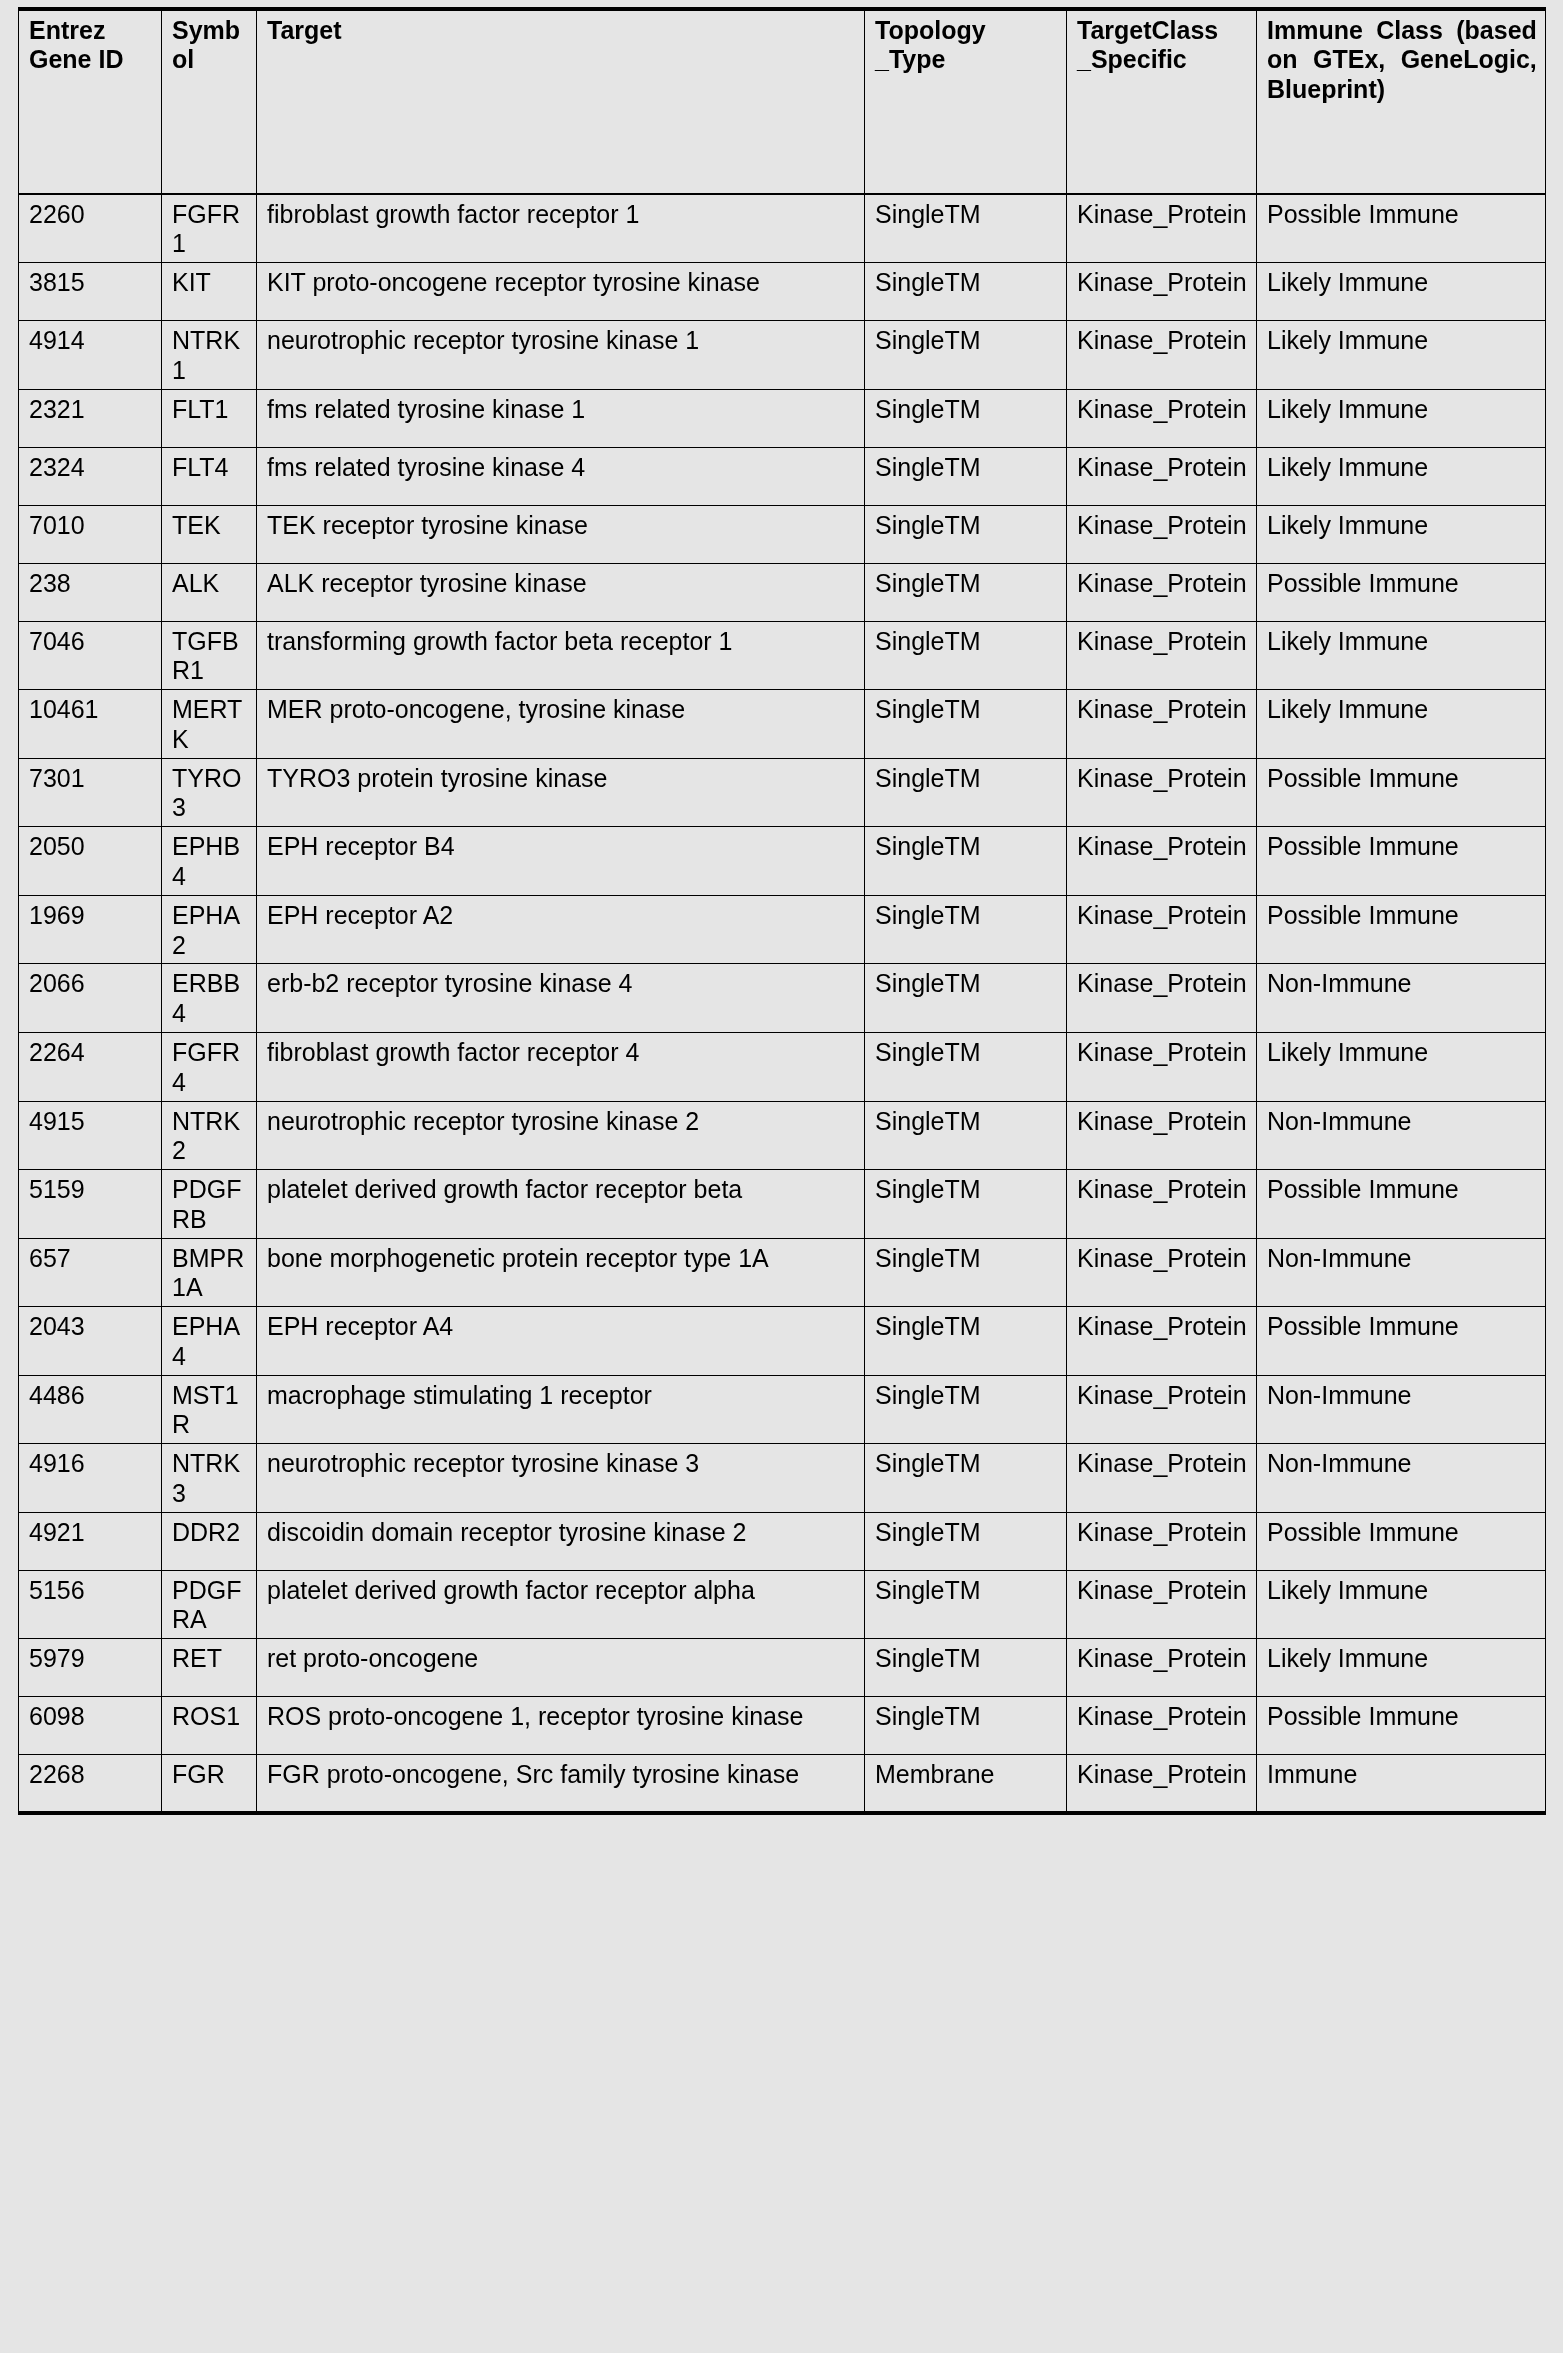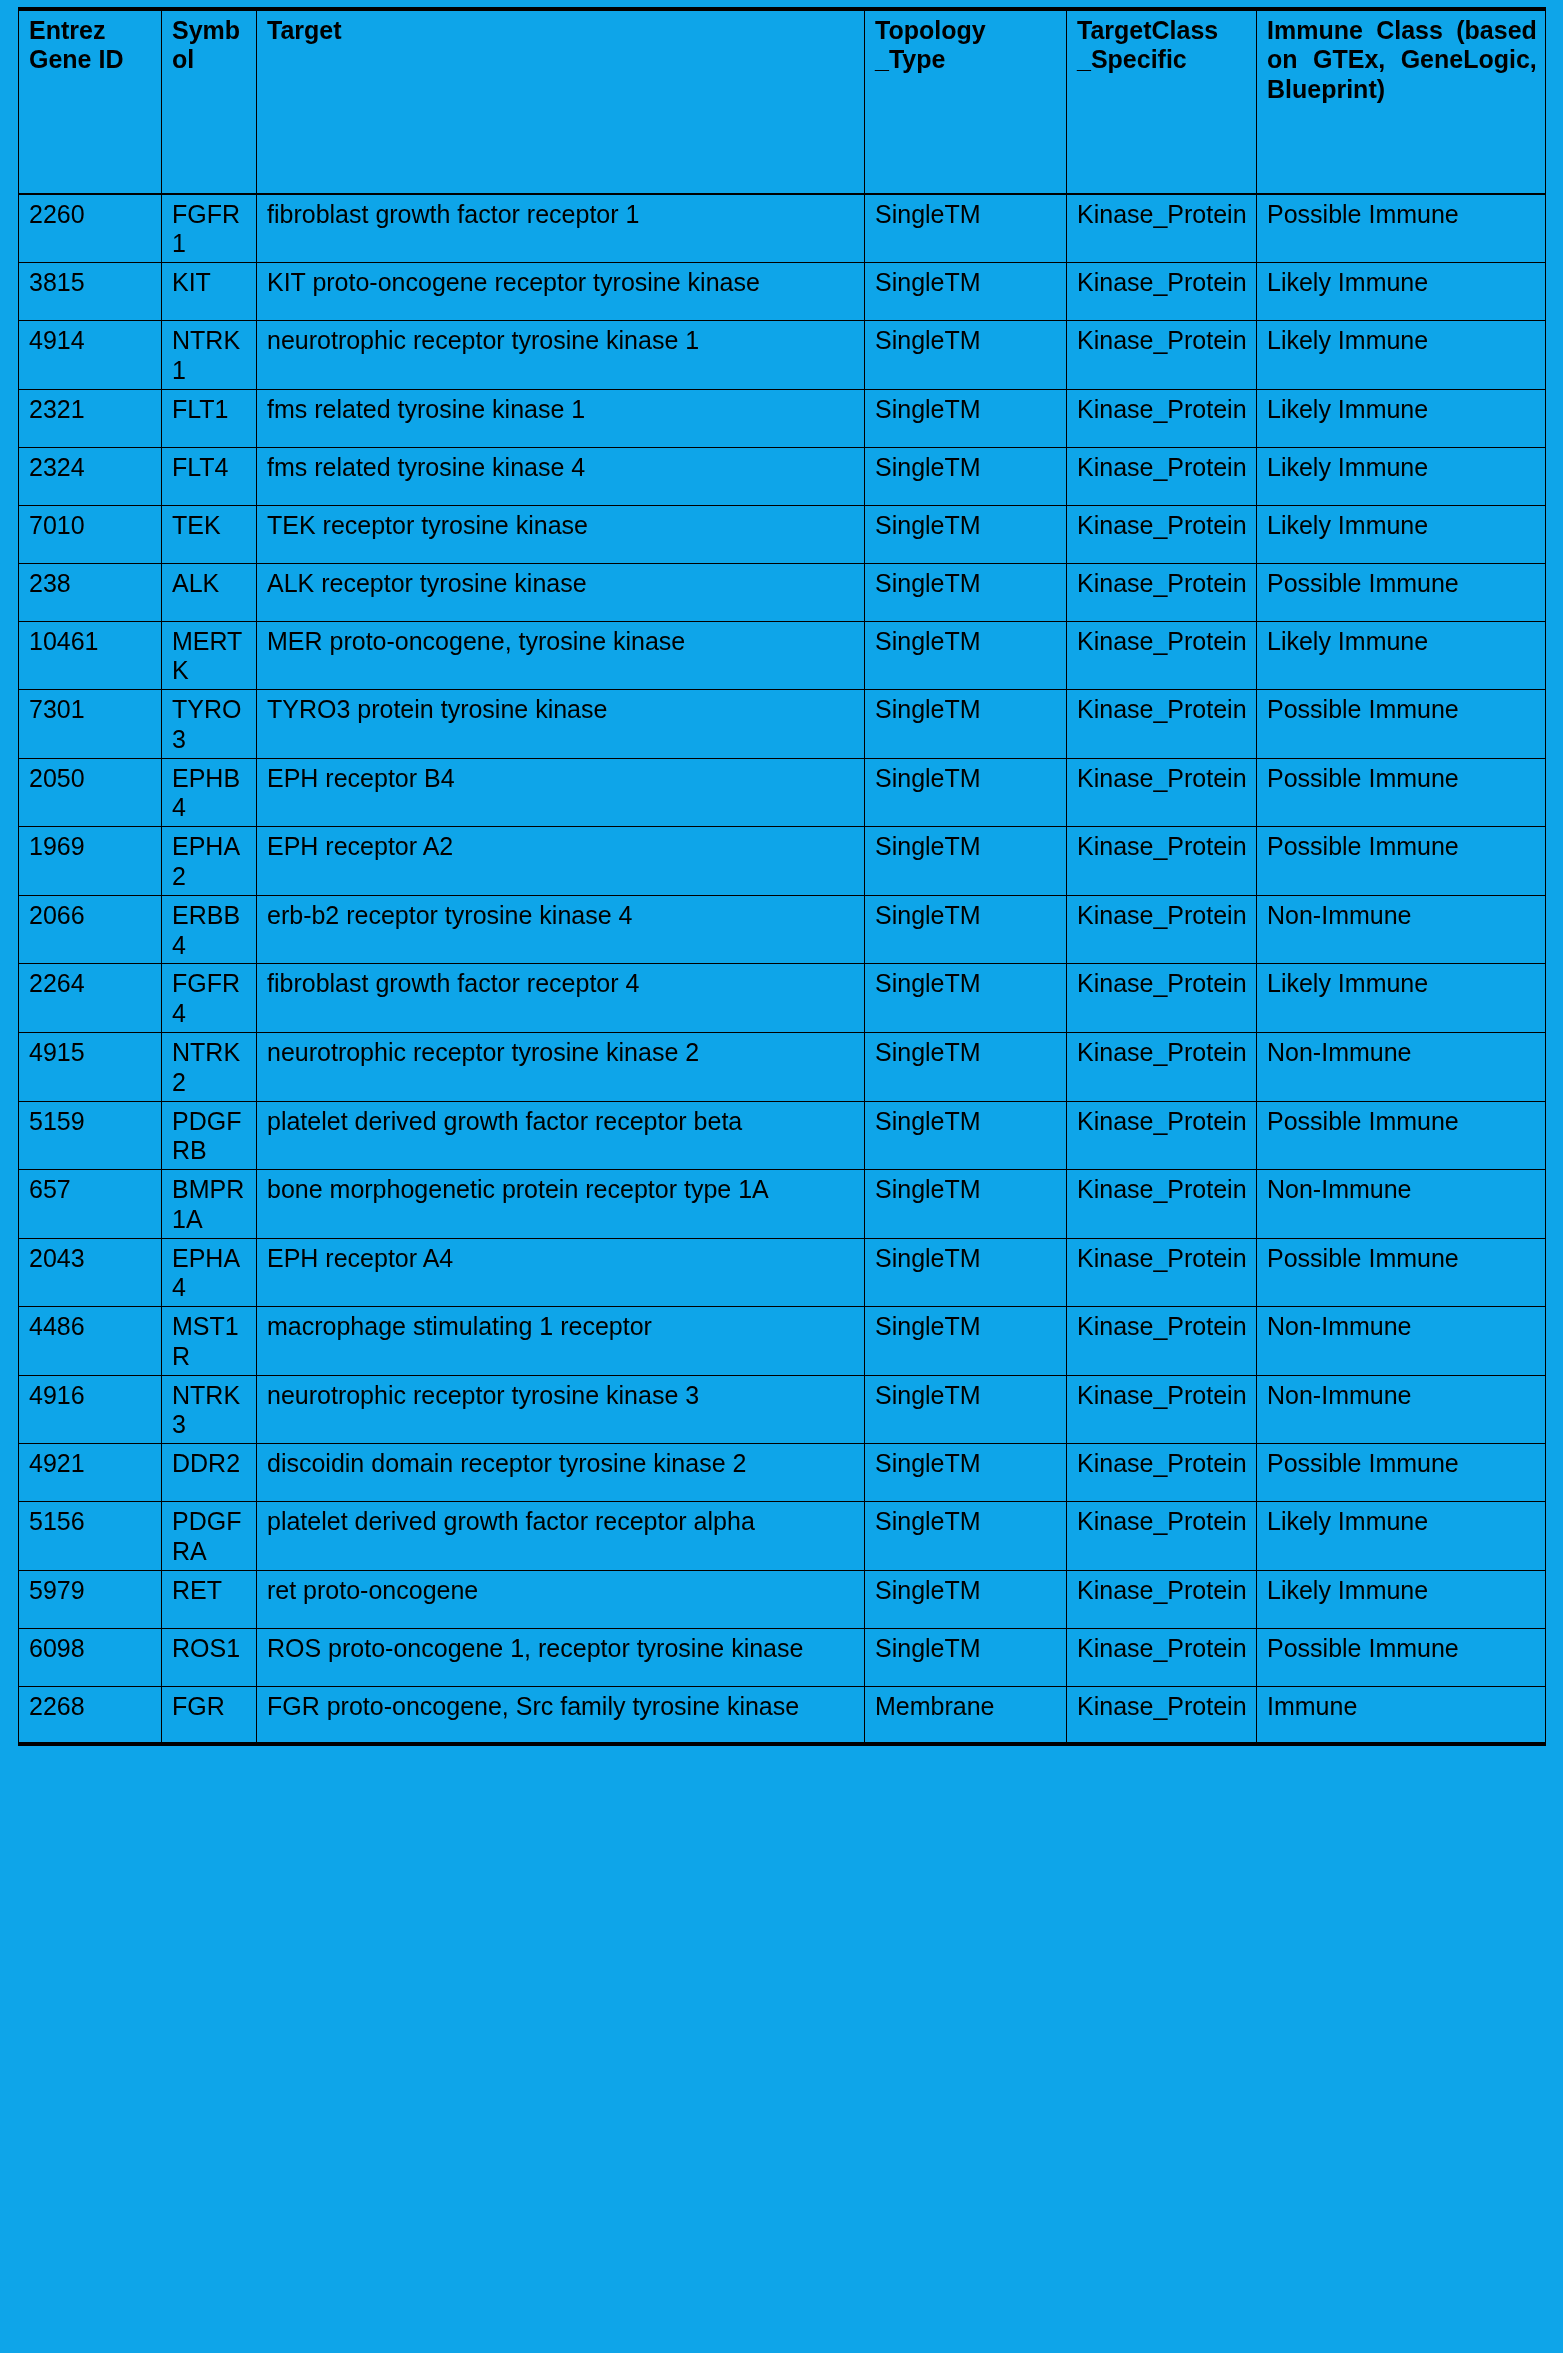--- a/index.html
+++ b/index.html
@@ -10,21 +10,21 @@
   }
   body {
     font-family: "Liberation Sans", "DejaVu Sans", sans-serif;
     color: #000000;
     -webkit-font-smoothing: antialiased;
   }
   .page {
     position: relative;
     width: 1564px;
     height: 2354px;
-    background: #0ea5e9;
+    background: #e5e5e5;
     box-sizing: border-box;
     overflow: hidden;
   }
   .table-wrap {
     position: absolute;
     left: 18px;
     top: 6.6px;
     width: 1528px;
   }
   table.gene-table {
@@ -159,20 +159,28 @@
           </tr>
           <tr>
             <td class="cell-id">238</td>
             <td class="cell-symbol">ALK</td>
             <td class="cell-target">ALK receptor tyrosine kinase</td>
             <td class="cell-topo">SingleTM</td>
             <td class="cell-class">Kinase_Protein</td>
             <td class="cell-immune">Possible Immune</td>
           </tr>
           <tr>
+            <td class="cell-id">7046</td>
+            <td class="cell-symbol">TGFBR1</td>
+            <td class="cell-target">transforming growth factor beta receptor 1</td>
+            <td class="cell-topo">SingleTM</td>
+            <td class="cell-class">Kinase_Protein</td>
+            <td class="cell-immune">Likely Immune</td>
+          </tr>
+          <tr>
             <td class="cell-id">10461</td>
             <td class="cell-symbol">MERTK</td>
             <td class="cell-target">MER proto-oncogene, tyrosine kinase</td>
             <td class="cell-topo">SingleTM</td>
             <td class="cell-class">Kinase_Protein</td>
             <td class="cell-immune">Likely Immune</td>
           </tr>
           <tr>
             <td class="cell-id">7301</td>
             <td class="cell-symbol">TYRO3</td>

